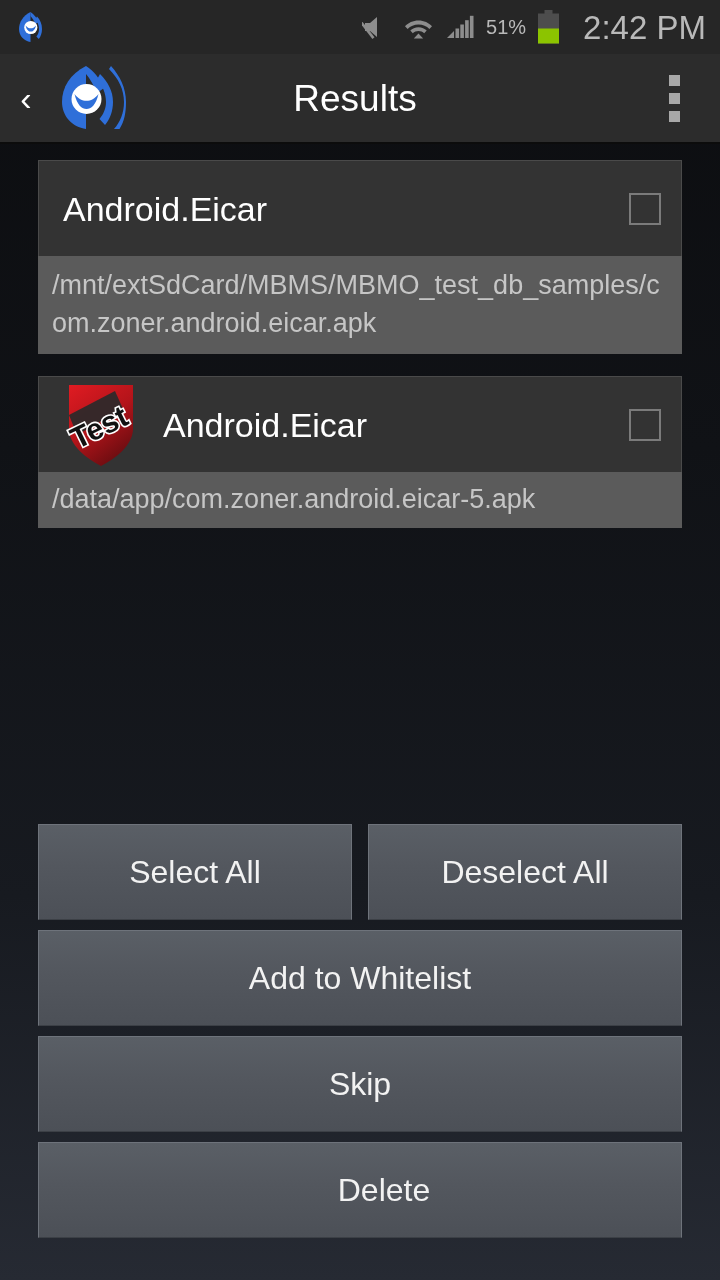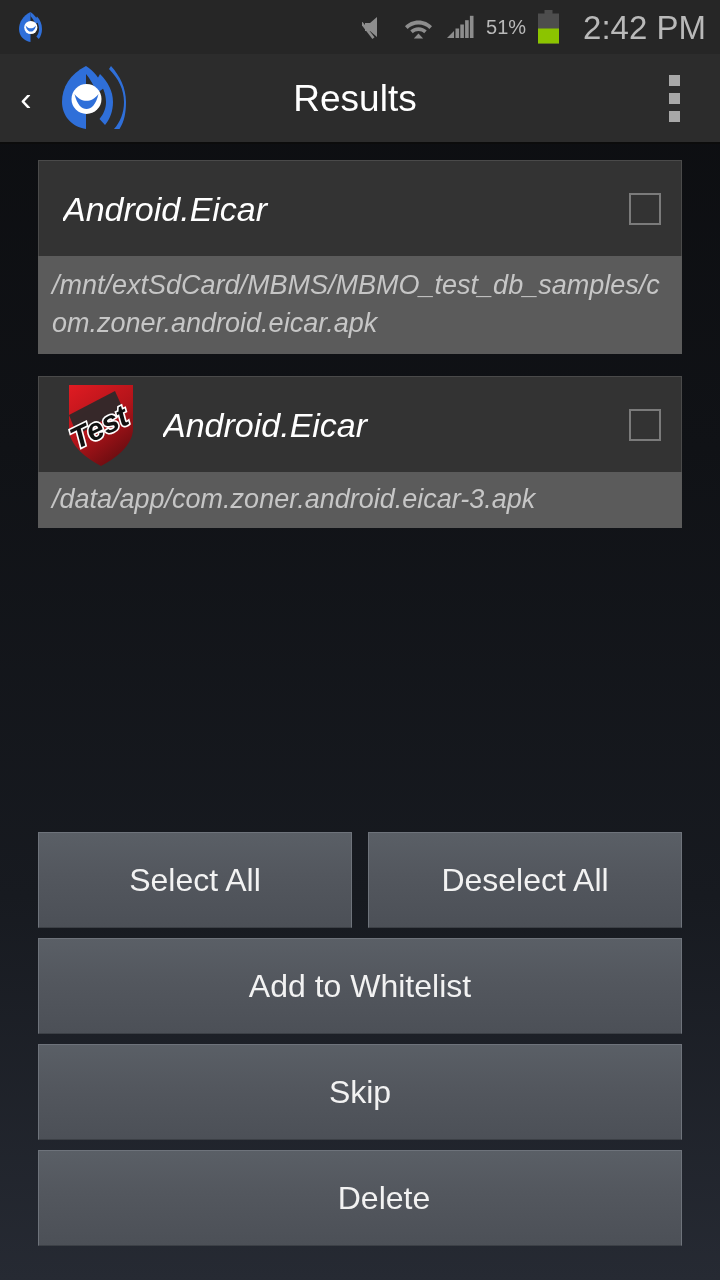--- a/index.html
+++ b/index.html
@@ -113,21 +113,20 @@
     display: block;
     width: 11px;
     height: 11px;
     background: #a8a8a8;
   }
 
   
   .results-list {
     padding: 16px 38px 0 38px;
     flex: none;
-    font-style: italic;
   }
   .result-card { margin-bottom: 22px; }
 
   .result-head {
     background: #333333;
     border: 1px solid #4a4a4a;
     border-bottom: none;
     height: 96px;
     display: flex;
     align-items: center;
@@ -189,21 +188,21 @@
     display: flex;
     align-items: center;
     justify-content: center;
     cursor: pointer;
     width: 100%;
     font-family: "Liberation Sans", sans-serif;
     line-height: 1;
   }
   .btn-row .btn { flex: 1 1 0; }
   .btn-full { margin-bottom: 10px; }
-  .btn-full:last-child { margin-bottom: 0; padding-left: 48px; }
+  .btn-full:last-child { margin-bottom: 8px; padding-left: 48px; }
 </style>
 </head>
 <body>
 
 <div id="app">
 
   <div class="status-bar">
     <div class="status-left">
       <svg class="notif-logo" viewBox="0 0 34 34">
         <path d="M16.5 2 C9 6 5 12 5 19 C5 26 10 31 16.5 32 L16.5 2 Z" fill="#2f6fd9"></path>
@@ -287,21 +286,21 @@
               <stop offset="100%" stop-color="#6d0d11"></stop>
             </linearGradient>
           </defs>
           <path d="M16 6 H80 V50 C80 66 62 80 48 87 C34 80 16 66 16 50 Z" fill="url(#shieldGrad)"></path>
           <path d="M16 36 L62 12 L70 30 L24 56 Z" fill="#2a2a2a" opacity="0.92"></path>
           <text x="48" y="58" font-family="&quot;Liberation Sans&quot;, sans-serif" font-size="30" font-weight="bold" fill="#111111" stroke="#ffffff" stroke-width="3.2" paint-order="stroke" text-anchor="middle" transform="rotate(-26 48 52)">Test</text>
         </svg>
         <div class="threat-name">Android.Eicar</div>
         <div class="checkbox"></div>
       </div>
-      <div class="result-path single">/data/app/com.zoner.android.eicar-3.apk</div>
+      <div class="result-path single">/data/app/com.zoner.android.eicar-5.apk</div>
     </div>
 
   </div>
 
   <div class="actions">
     <div class="btn-row">
       <div class="btn">Select All</div>
       <div class="btn">Deselect All</div>
     </div>
     <div class="btn btn-full">Add to Whitelist</div>

